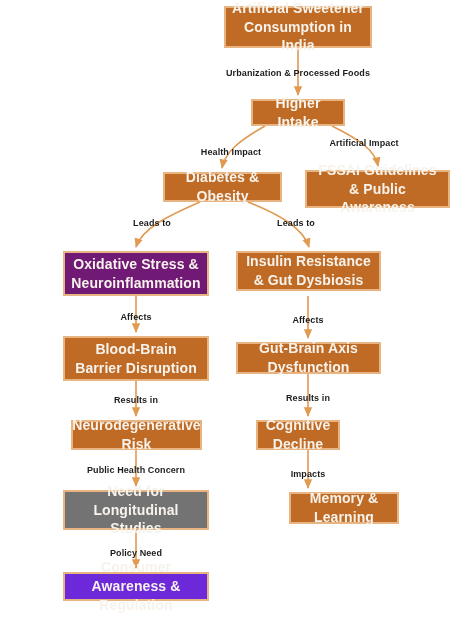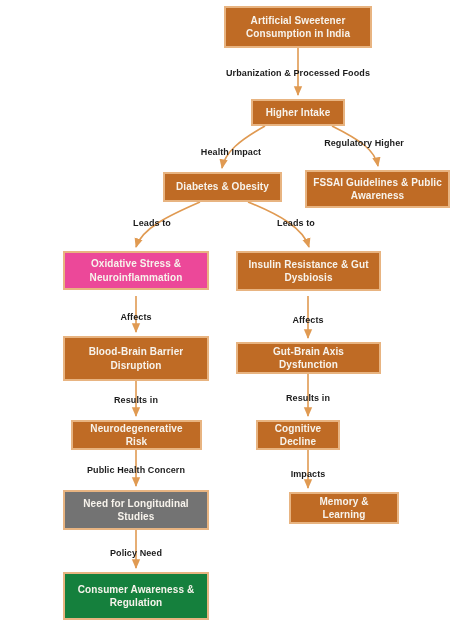--- a/index.html
+++ b/index.html
@@ -27,21 +27,21 @@
     height: 625px;
     pointer-events: none;
   }
   .node {
     position: absolute;
     box-sizing: border-box;
     background: #bf6b25;
     border: 2px solid #e8b481;
     color: #f7f3ec;
     font-weight: bold;
-    font-size: 10px;
+    font-size: 14px;
     line-height: 1.35;
     letter-spacing: 0.1px;
     display: flex;
     align-items: center;
     justify-content: center;
     text-align: center;
     padding: 2px 6px;
   }
   .edge-label {
     position: absolute;
@@ -85,21 +85,21 @@
       </div>
       <div class="node" style="left: 251px; top: 99px; width: 94px; height: 27px; background: rgb(191, 107, 37); border-color: rgb(232, 180, 129); color: rgb(247, 243, 236);">
         <span>Higher Intake</span>
       </div>
       <div class="node" style="left: 163px; top: 172px; width: 119px; height: 30px; background: rgb(191, 107, 37); border-color: rgb(232, 180, 129); color: rgb(247, 243, 236);">
         <span>Diabetes &amp; Obesity</span>
       </div>
       <div class="node" style="left: 305px; top: 170px; width: 145px; height: 38px; background: rgb(191, 107, 37); border-color: rgb(232, 180, 129); color: rgb(247, 243, 236);">
         <span>FSSAI Guidelines &amp; Public Awareness</span>
       </div>
-      <div class="node" style="left: 63px; top: 251px; width: 146px; height: 39px; background: #ec4899; border-color: rgb(232, 180, 129); color: rgb(247, 243, 236);">
+      <div class="node" style="left: 63px; top: 251px; width: 146px; height: 45px; background: #701a75; border-color: rgb(232, 180, 129); color: rgb(247, 243, 236);">
         <span>Oxidative Stress &amp; Neuroinflammation</span>
       </div>
       <div class="node" style="left: 236px; top: 251px; width: 145px; height: 40px; background: rgb(191, 107, 37); border-color: rgb(232, 180, 129); color: rgb(247, 243, 236);">
         <span>Insulin Resistance &amp; Gut Dysbiosis</span>
       </div>
       <div class="node" style="left: 63px; top: 336px; width: 146px; height: 45px; background: rgb(191, 107, 37); border-color: rgb(232, 180, 129); color: rgb(247, 243, 236);">
         <span>Blood-Brain Barrier Disruption</span>
       </div>
       <div class="node" style="left: 236px; top: 342px; width: 145px; height: 32px; background: rgb(191, 107, 37); border-color: rgb(232, 180, 129); color: rgb(247, 243, 236);">
         <span>Gut-Brain Axis Dysfunction</span>
@@ -109,28 +109,28 @@
       </div>
       <div class="node" style="left: 256px; top: 420px; width: 84px; height: 30px; background: rgb(191, 107, 37); border-color: rgb(232, 180, 129); color: rgb(247, 243, 236);">
         <span>Cognitive Decline</span>
       </div>
       <div class="node" style="left: 63px; top: 490px; width: 146px; height: 40px; background: #737373; border-color: rgb(232, 180, 129); color: rgb(247, 243, 236);">
         <span>Need for Longitudinal Studies</span>
       </div>
       <div class="node" style="left: 253px; top: 492px; width: 110px; height: 32px; background: rgb(191, 107, 37); border-color: rgb(232, 180, 129); color: rgb(247, 243, 236); margin-left: 36px;">
         <span>Memory &amp; Learning</span>
       </div>
-      <div class="node" style="left: 63px; top: 572px; width: 146px; height: 48px; background: #15803d; border-color: rgb(232, 180, 129); color: rgb(247, 243, 236);">
+      <div class="node" style="left: 63px; top: 572px; width: 146px; height: 29px; background: #6d28d9; border-color: rgb(232, 180, 129); color: rgb(247, 243, 236);">
         <span>Consumer Awareness &amp; Regulation</span>
       </div>
     </div>
   <div id="label-layer">
       <div class="edge-label" style="left: 298px; top: 73px; color: rgb(28, 28, 28);">Urbanization &amp; Processed Foods</div>
       <div class="edge-label" style="left: 231px; top: 143px; color: rgb(28, 28, 28); margin-top: 9px;">Health Impact</div>
-      <div class="edge-label" style="left: 364px; top: 143px; color: rgb(28, 28, 28);">Regulatory Higher</div>
+      <div class="edge-label" style="left: 364px; top: 143px; color: rgb(28, 28, 28);">Artificial Impact</div>
       <div class="edge-label" style="left: 152px; top: 223px; color: rgb(28, 28, 28);">Leads to</div>
       <div class="edge-label" style="left: 296px; top: 223px; color: rgb(28, 28, 28);">Leads to</div>
       <div class="edge-label" style="left: 136px; top: 317px; color: rgb(28, 28, 28);">Affects</div>
       <div class="edge-label" style="left: 308px; top: 320px; color: rgb(28, 28, 28);">Affects</div>
       <div class="edge-label" style="left: 136px; top: 400px; color: rgb(28, 28, 28);">Results in</div>
       <div class="edge-label" style="left: 308px; top: 398px; color: rgb(28, 28, 28);">Results in</div>
       <div class="edge-label" style="left: 136px; top: 470px; color: rgb(28, 28, 28);">Public Health Concern</div>
       <div class="edge-label" style="left: 308px; top: 474px; color: rgb(28, 28, 28);">Impacts</div>
       <div class="edge-label" style="left: 136px; top: 553px; color: rgb(28, 28, 28);">Policy Need</div>
     </div>

